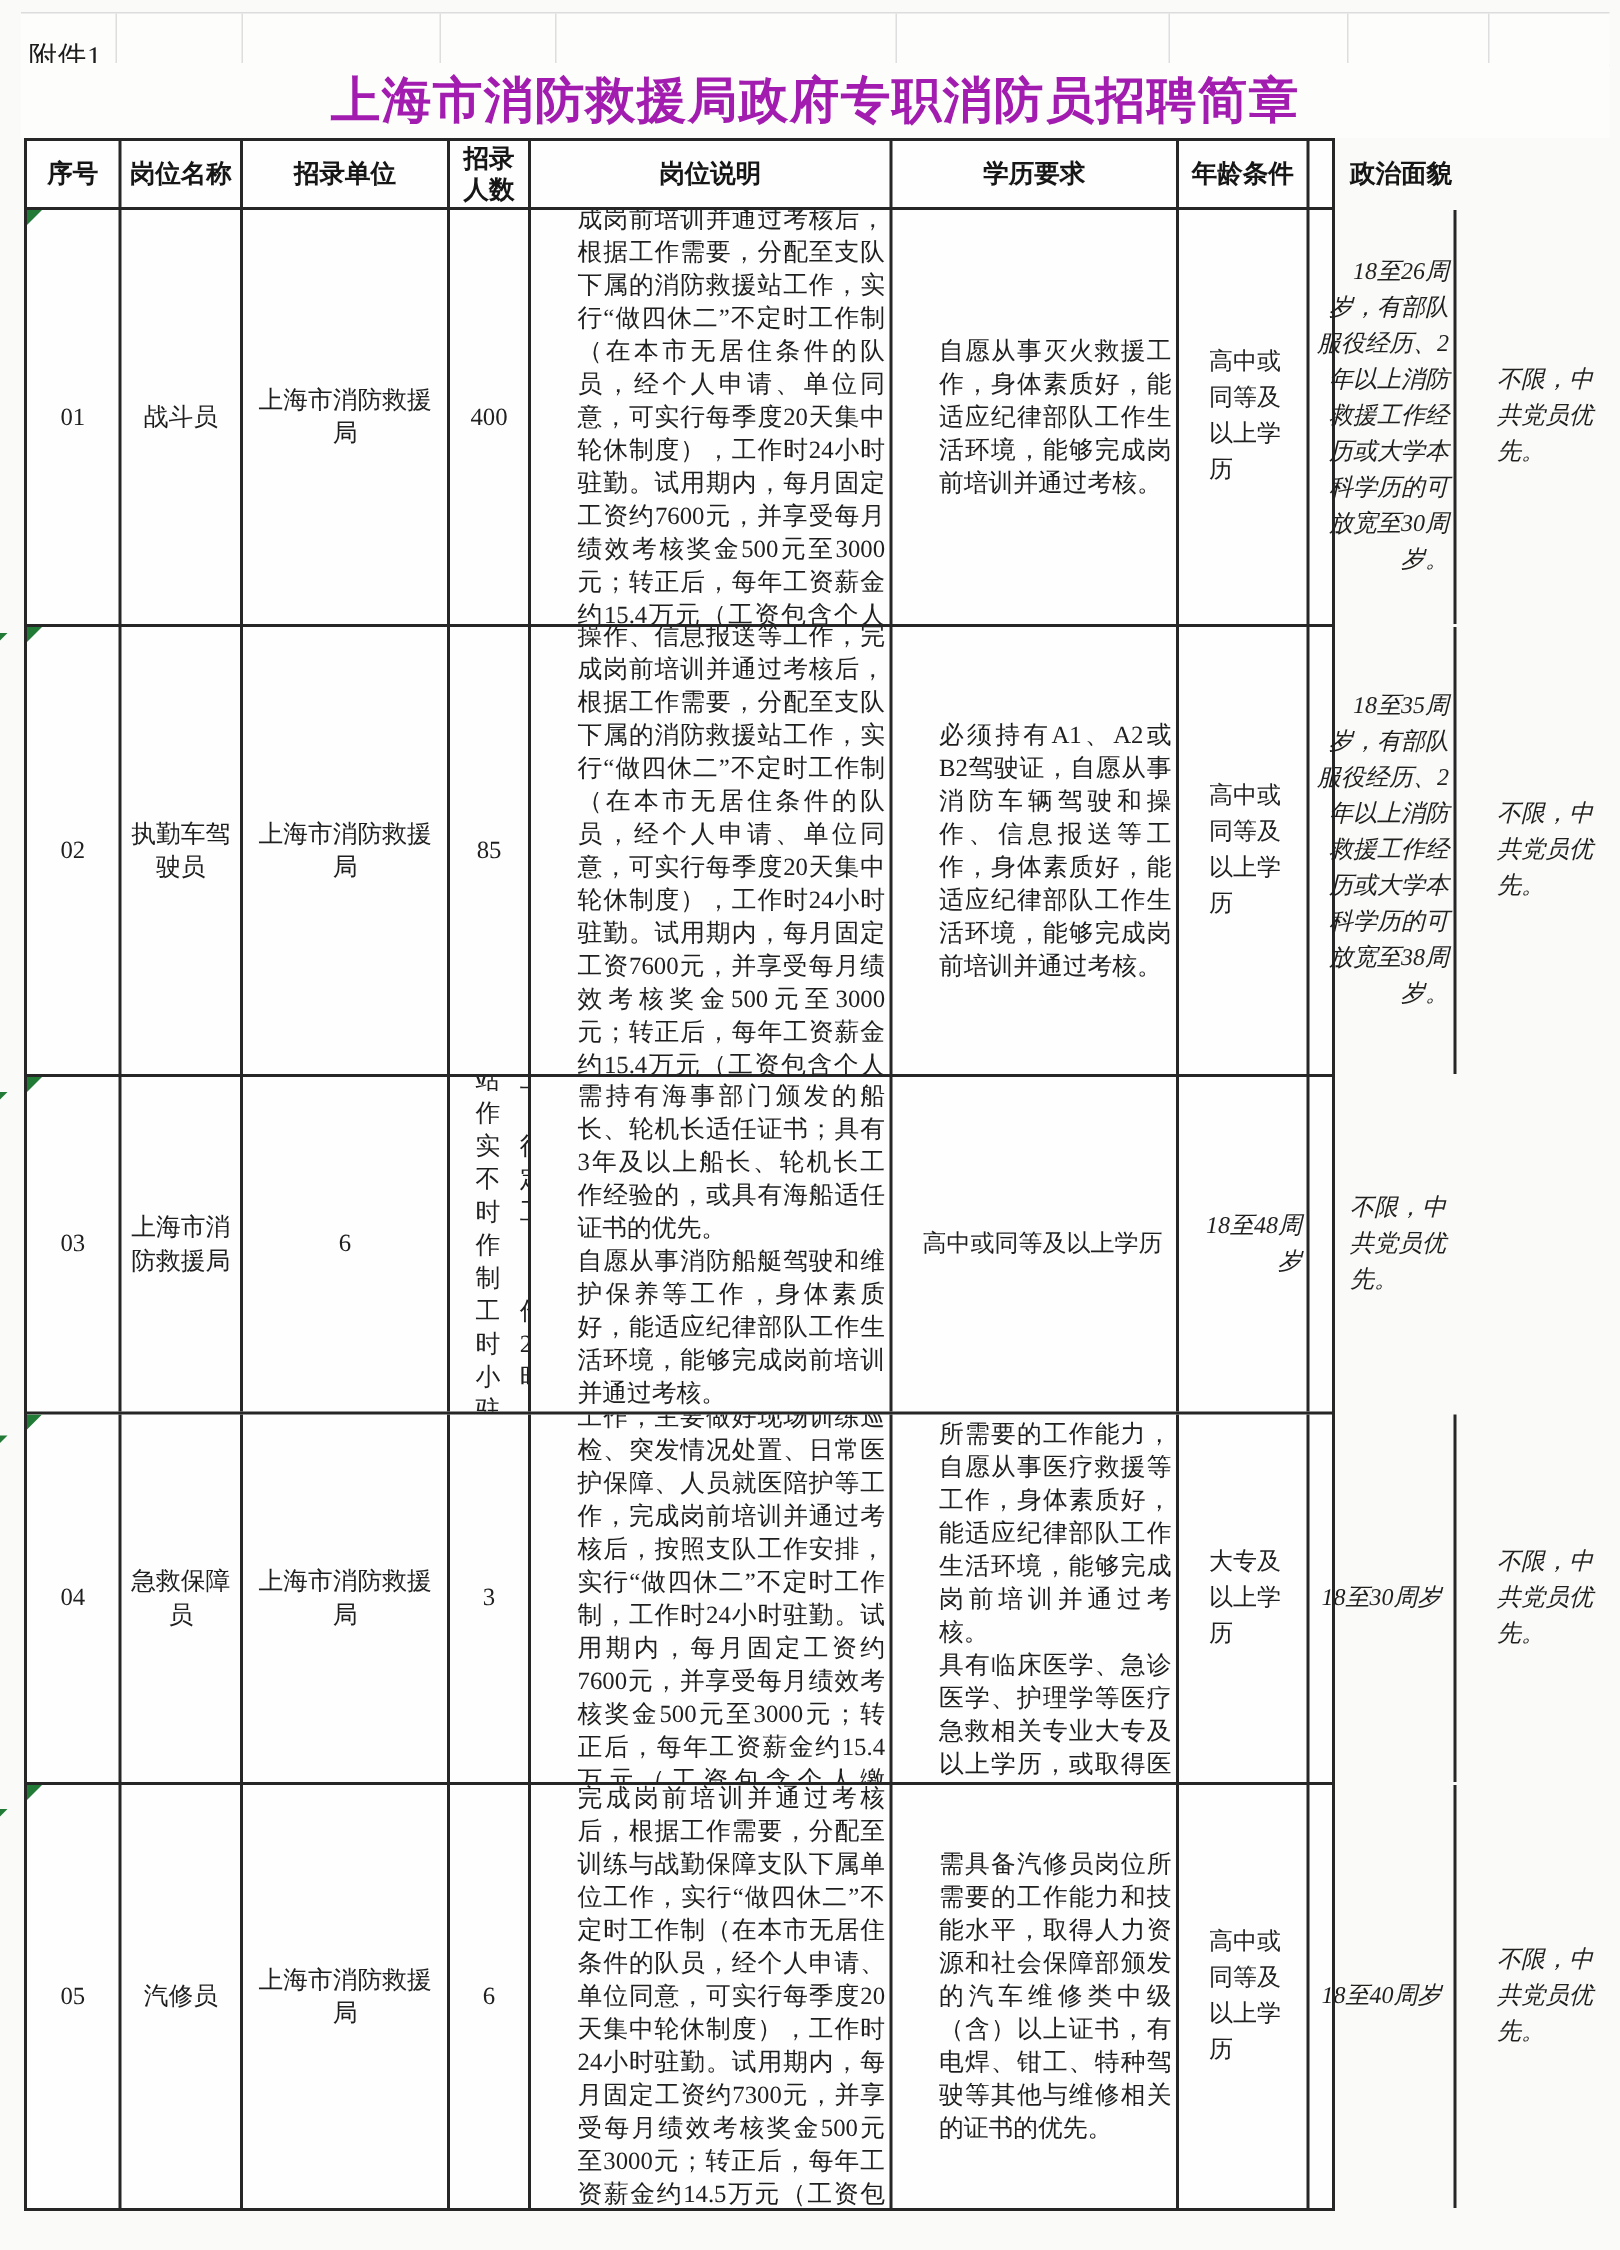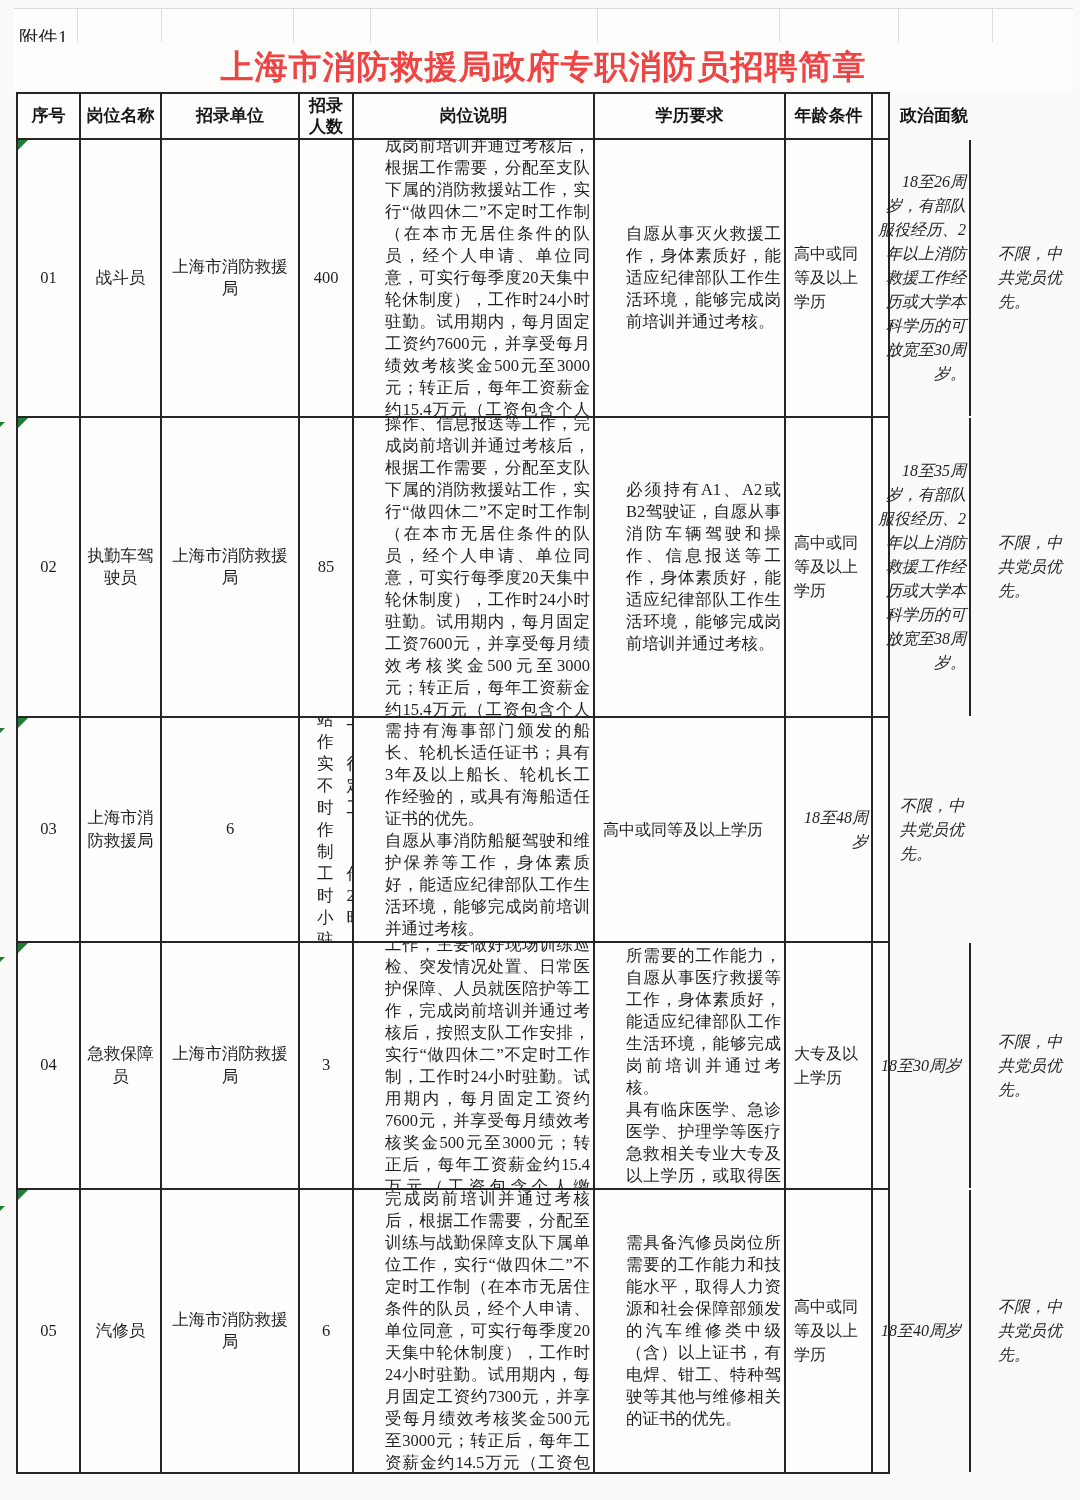--- a/index.html
+++ b/index.html
@@ -25,21 +25,21 @@
     font-size:19px;color:#1c1c1c;letter-spacing:0.5px;margin-top:12px;
   }
 
   
   .title-band{
     position:absolute;left:14px;top:42px;width:1059px;height:50px;
     display:flex;align-items:center;justify-content:center;
     background:#fdfdfc;
   }
   .title-band .t{
-    font-size:33px;font-weight:bold;letter-spacing:1px;color:#ef4444;
+    font-size:33px;font-weight:bold;letter-spacing:1px;color:#a21caf;
     white-space:nowrap;
   }
 
   
   .tbl{
     position:absolute;left:16px;top:92px;width:874px;
     border:2px solid #262626;
     background:#fefefe;
     box-sizing:border-box;
   }
@@ -65,21 +65,21 @@
     position:relative;
     padding:2px 3px;
   }
   .cell:last-child{border-right:none;padding-left:27px;}
 
   .hcell{font-size:17px;font-weight:600;text-align:center;line-height:1.25;color:#161616;}
   .c-center{font-size:16.5px;text-align:center;line-height:1.35;}
   .c-desc{font-size:16.5px;line-height:22px;text-align:justify;align-items:center;}
   .c-desc .txt, .c-req .txt{width:100%;margin-left:28px;}
   .c-req{font-size:16.5px;line-height:22px;text-align:justify;white-space:pre-line;}
-  .c-edu{font-size:16px;line-height:24px;text-align:left;justify-content:flex-start;padding-left:8px;}
+  .c-edu{font-size:16px;line-height:24px;text-align:left;justify-content:flex-start;padding-left:20px;}
   .c-age{font-size:16px;line-height:24px;text-align:right;font-style:italic;}
   .c-pol{font-size:16px;line-height:24px;text-align:left;justify-content:flex-start;padding-left:5px;font-style:italic;}
 
   
   .flag{
     position:absolute;top:0;left:0;width:0;height:0;
     border-top:10px solid #217a36;border-right:10px solid transparent;
   }
   .edge-flag{
     position:absolute;width:0;height:0;

